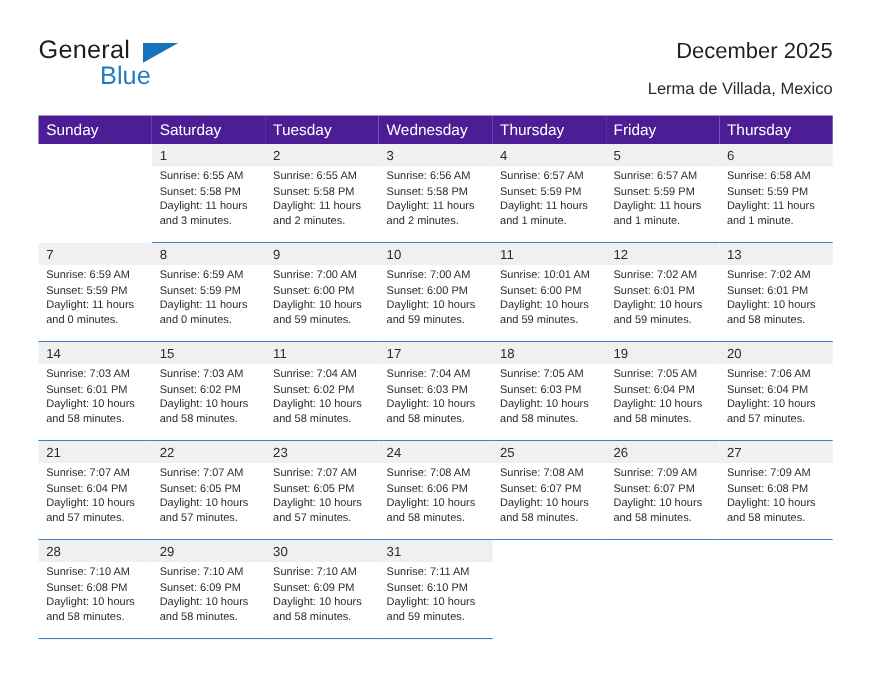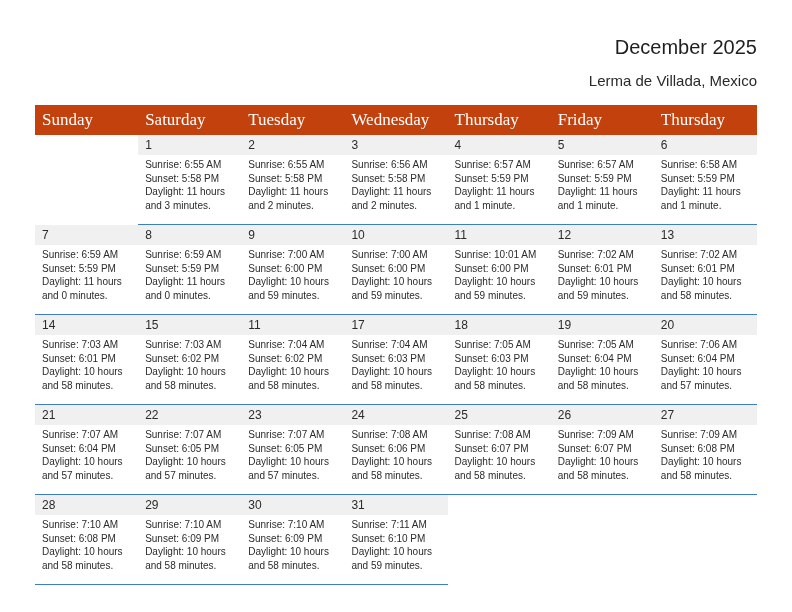--- a/index.html
+++ b/index.html
@@ -91,29 +91,28 @@
   
   .calendar {
     position: absolute;
     left: 35px;
     top: 105px;
     width: 722px;
     border-collapse: collapse;
     table-layout: fixed;
   }
   .calendar th {
-    background: #c2410c;
+    background: #4c1d95;
     color: #ffffff;
-    font-size: 17px;
+    font-size: 14px;
     font-weight: normal;
     text-align: left;
     padding: 5px 0 5px 7px;
     height: 11px;
     border: none;
-    font-family: Liberation Serif, serif;
   }
   .calendar td {
     vertical-align: top;
     padding: 0;
     border: none;
     width: 103.1px;
   }
 
   .daycell {
     position: relative;
@@ -147,20 +146,25 @@
     white-space: nowrap;
   }
 </style>
 </head>
 <body>
 
 <div class="page">
 
   <div class="topbar">
 
+    <div class="brand">
+      <span class="brand-general">General</span>
+      <span class="brand-triangle"></span>
+      <span class="brand-blue">Blue</span>
+    </div>
 
     <div class="title-block">
       <div class="month-title">December 2025</div>
       <div class="location-title">Lerma de Villada, Mexico</div>
     </div>
 
   </div>
 
   <table class="calendar">
     <thead>

